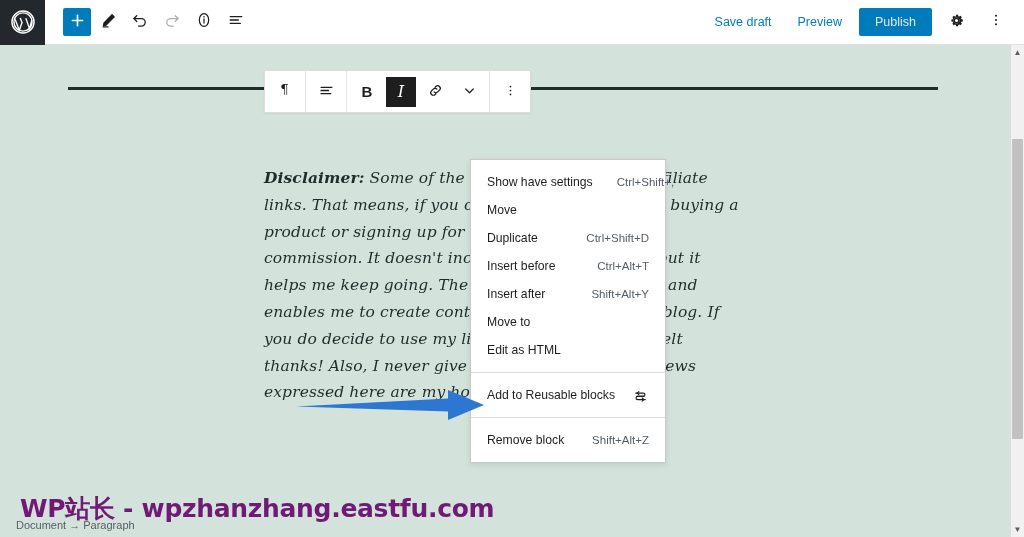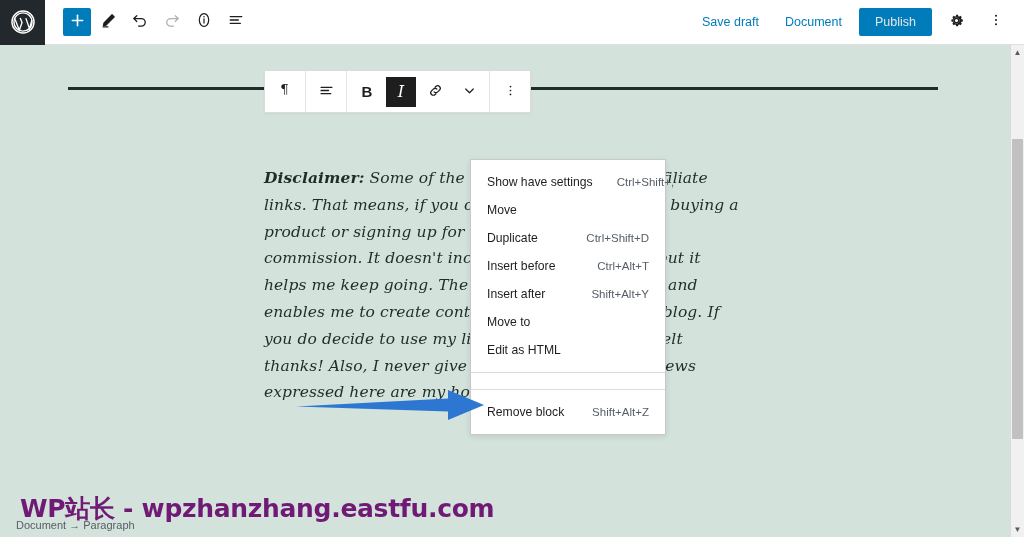--- a/index.html
+++ b/index.html
@@ -348,21 +348,21 @@
           <line x1="3.6" y1="10" x2="12.6" y2="10"></line>
           <line x1="3.6" y1="13.8" x2="14.8" y2="13.8"></line>
         </svg>
       </span>
     </div>
 
   </div>
 
   <div class="tb-right">
     <div class="link-btn">Save draft</div>
-    <div class="link-btn">Document</div>
+    <div class="link-btn">Preview</div>
     <div class="publish-btn">Publish</div>
     <div class="icon-btn">
       <span>
         <svg width="17" height="17" viewBox="0 0 20 20" fill="#1e1e1e">
           <path d="M10 6.6a3.4 3.4 0 1 0 0 6.8 3.4 3.4 0 0 0 0-6.8zm0 5.2a1.8 1.8 0 1 1 0-3.6 1.8 1.8 0 0 1 0 3.6z"></path>
           <path d="M17.1 11.4l-1.4-.55a5.9 5.9 0 0 0 0-1.7l1.4-.55-.75-1.95-1.42.52a5.9 5.9 0 0 0-1.2-1.2l.52-1.42L12.3 3.8l-.55 1.4a5.9 5.9 0 0 0-1.7 0L9.5 3.8 7.55 4.55l.52 1.42a5.9 5.9 0 0 0-1.2 1.2L5.45 6.65 4.7 8.6l1.4.55a5.9 5.9 0 0 0 0 1.7l-1.4.55.75 1.95 1.42-.52a5.9 5.9 0 0 0 1.2 1.2l-.52 1.42 1.95.75.55-1.4a5.9 5.9 0 0 0 1.7 0l.55 1.4 1.95-.75-.52-1.42a5.9 5.9 0 0 0 1.2-1.2l1.42.52z" opacity="0"></path>
           <path d="M17.45 8.85l-1.62-.27a6 6 0 0 0-.5-1.2l.96-1.33-1.64-1.64-1.33.96a6 6 0 0 0-1.2-.5l-.27-1.62h-2.3l-.27 1.62a6 6 0 0 0-1.2.5L6.75 4.41 5.11 6.05l.96 1.33a6 6 0 0 0-.5 1.2l-1.62.27v2.3l1.62.27a6 6 0 0 0 .5 1.2l-.96 1.33 1.64 1.64 1.33-.96a6 6 0 0 0 1.2.5l.27 1.62h2.3l.27-1.62a6 6 0 0 0 1.2-.5l1.33.96 1.64-1.64-.96-1.33a6 6 0 0 0 .5-1.2l1.62-.27zM10 13.4a3.4 3.4 0 1 1 0-6.8 3.4 3.4 0 0 1 0 6.8z"></path>
         </svg>
       </span>
     </div>
@@ -474,20 +474,31 @@
       <span class="mi-label">Move to</span>
       <span class="mi-shortcut"></span>
     </div>
     <div class="menu-item">
       <span class="mi-label">Edit as HTML</span>
       <span class="mi-shortcut"></span>
     </div>
   </div>
 
   <div class="menu-sec">
+    <div class="menu-item">
+      <span class="mi-label">Add to Reusable blocks</span>
+      <span class="mi-icon">
+        <svg width="17" height="17" viewBox="0 0 20 20" fill="none" stroke="#1e1e1e" stroke-width="1.35" stroke-linecap="round" stroke-linejoin="round">
+          <path d="M4.4 7.2 H13.2 a2 2 0 0 1 0 4 H6.2"></path>
+          <polyline points="8.1,5.4 6.0,7.2 8.1,9.0"></polyline>
+          <path d="M15.6 14.8 H6.8 a2 2 0 0 1 0 -4 H13.8"></path>
+          <polyline points="11.9,16.6 14.0,14.8 11.9,13.0"></polyline>
+        </svg>
+      </span>
+    </div>
   </div>
 
   <div class="menu-sec">
     <div class="menu-item">
       <span class="mi-label">Remove block</span>
       <span class="mi-shortcut">Shift+Alt+Z</span>
     </div>
   </div>
 
 </div>

